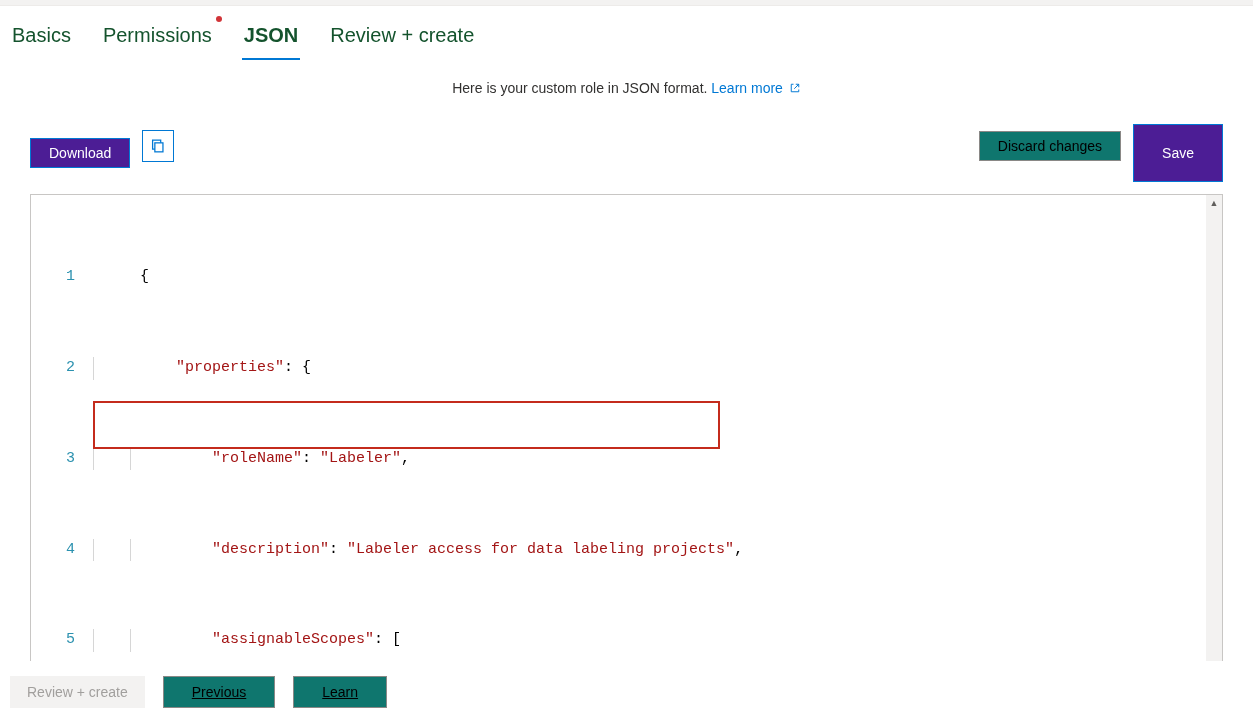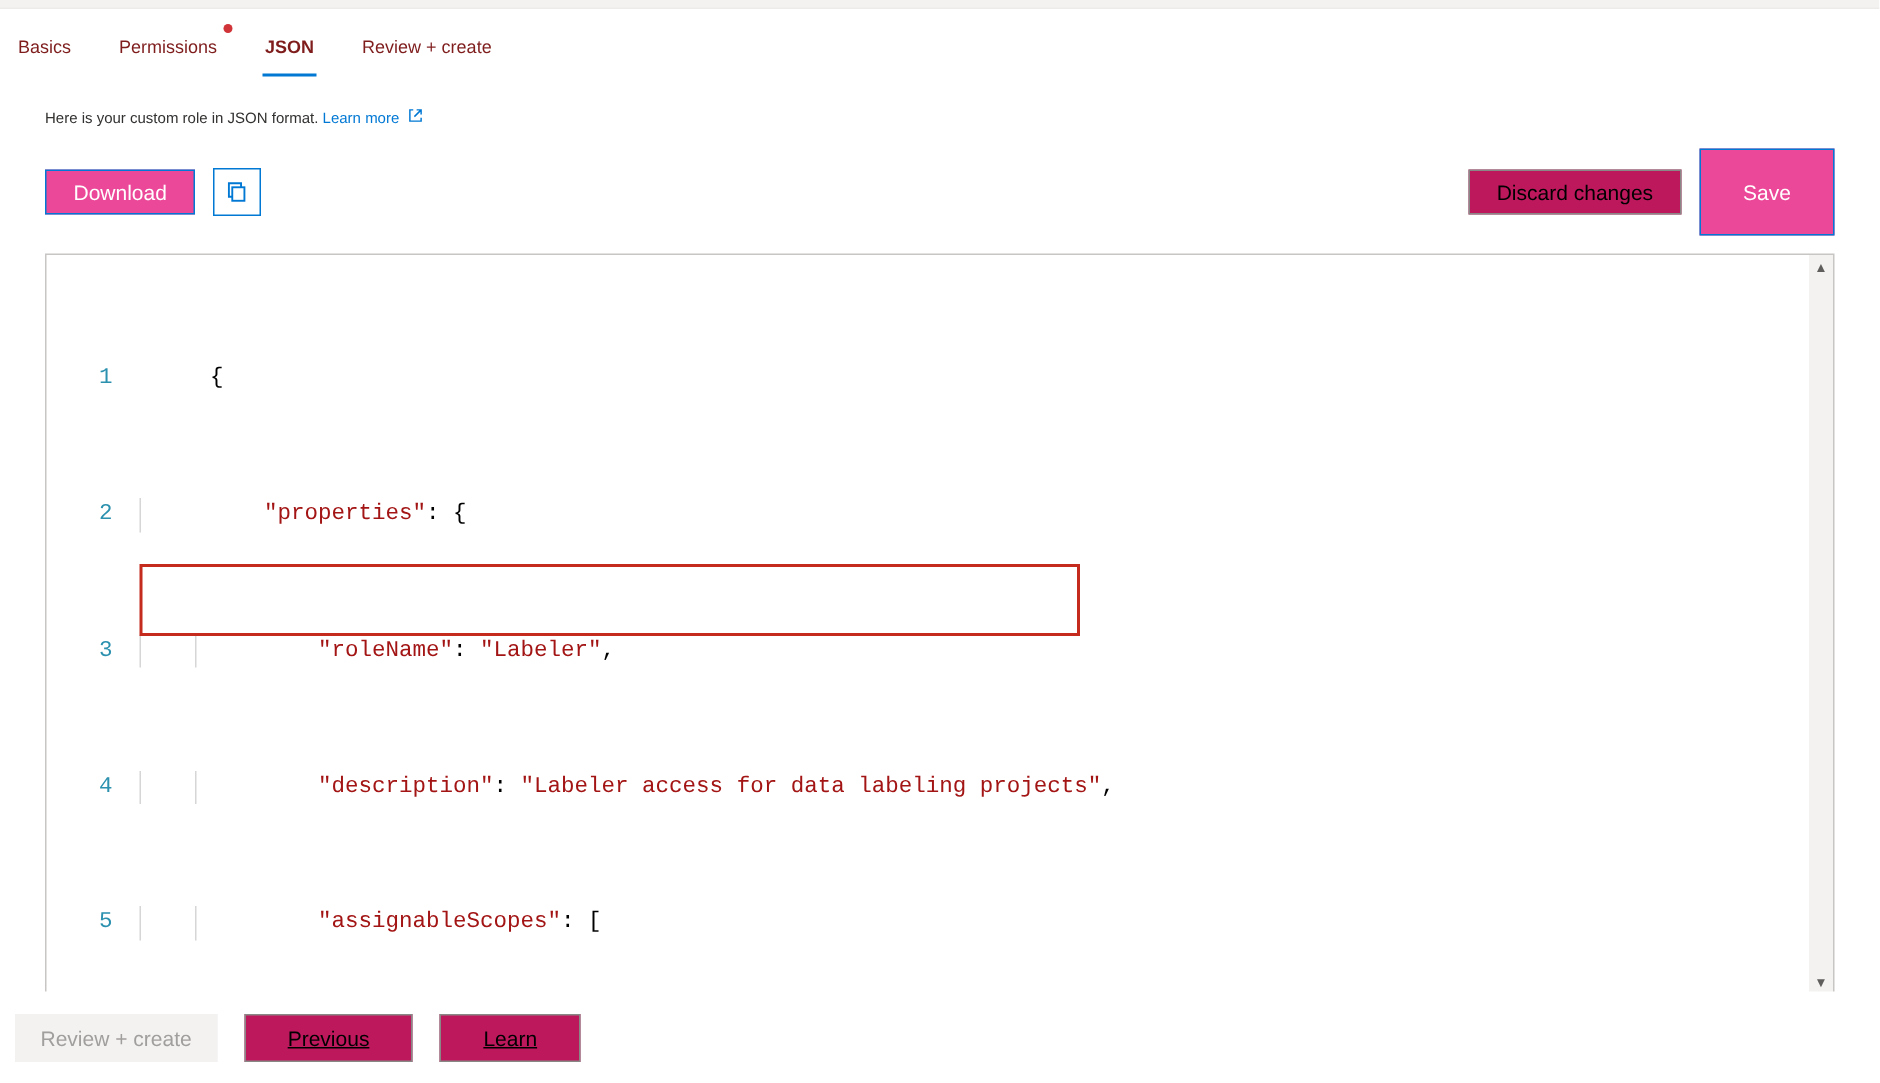--- a/index.html
+++ b/index.html
@@ -18,22 +18,22 @@
     background: #f3f2f1;
     border-bottom: 1px solid #edebe9;
   }
   .tabs {
     display: flex;
     gap: 28px;
     padding: 12px 10px 0 10px;
     border-bottom: 1px solid transparent;
   }
   .tab {
-    font-size: 12px;
-    color: #7f1d1d;
+    font-size: 20px;
+    color: #14532d;
     padding: 6px 2px 12px 2px;
     cursor: pointer;
     position: relative;
   }
   .tab.active {
     font-weight: 700;
   }
   .tab.active::after {
     content: "";
     position: absolute;
@@ -43,49 +43,51 @@
   }
   .tab .dot {
     position: absolute;
     top: -2px; right: -8px;
     width: 6px; height: 6px;
     background: #d13438;
     border-radius: 50%;
   }
   .desc-row {
     padding: 20px 30px 10px 30px;
-    font-size: 10px;
+    font-size: 14px;
     color: #323130;
+    text-align: center;
   }
   .desc-row a { color: #0078d4; text-decoration: none; }
   .ext-icon {
     display: inline-block;
     width: 12px; height: 12px;
     vertical-align: -1px;
     margin-left: 2px;
   }
   .toolbar {
     display: flex;
     align-items: center;
     padding: 4px 30px 12px 30px;
     gap: 12px;
   }
   .toolbar .spacer { flex: 1; }
   .btn {
     font-size: 14px;
     padding: 6px 18px;
     border: 1px solid #8a8886;
-    background: #be185d;
+    background: #0f766e;
     cursor: pointer;
     font-family: inherit;
   }
   .btn-primary {
-    background: #ec4899;
+    background: #4c1d95;
     color: #fff;
     border-color: #0078d4;
+    margin-top: 14px;
   }
   .btn-icon {
     width: 32px; height: 32px;
     border: 1px solid #0078d4;
     background: #fff;
     display: flex;
     align-items: center;
     justify-content: center;
     cursor: pointer;
   }

